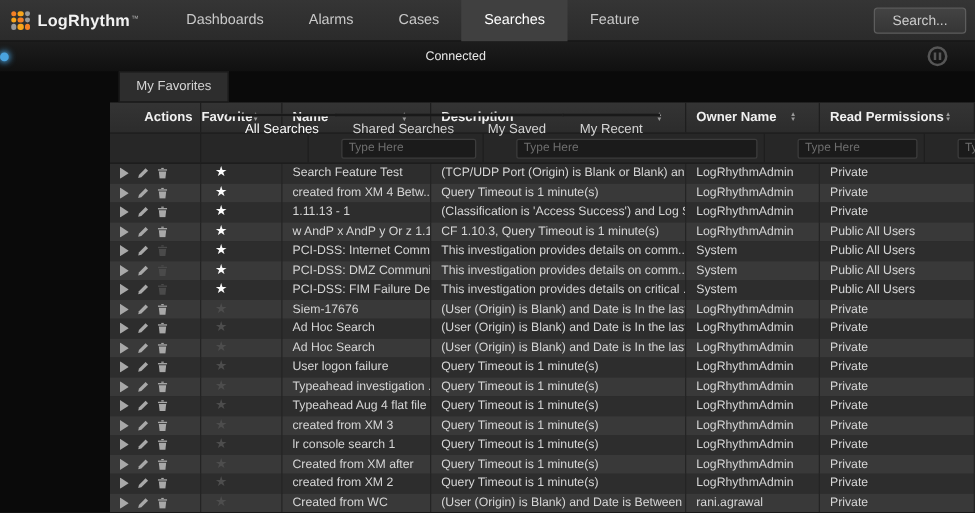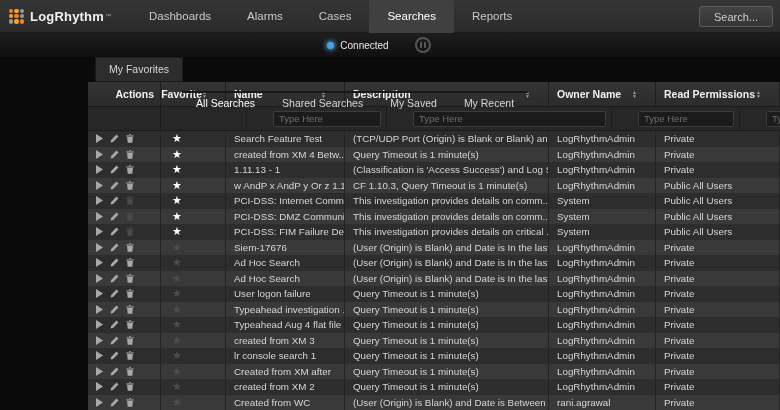--- a/index.html
+++ b/index.html
@@ -21,21 +21,21 @@
   .nav-items { display:flex; margin-left:12px; }
   .nav-item { color:#c9c9c9; font-size:11.5px; line-height:33px; padding:0 18px; cursor:pointer; }
   .nav-item.active { background:#404040; color:#ffffff; }
   .search-btn { position:absolute; right:7px; top:6px; height:21px; padding:0 14px;
                 background:linear-gradient(#434343,#353535); border:1px solid #5d5d5d; border-radius:3px;
                 color:#cccccc; font-size:11px; cursor:pointer; font-family:inherit; }
 
   
   .statusbar { position:absolute; top:33px; left:0; width:780px; height:24px;
                background:linear-gradient(#1d1d1d,#101010);
-               display:flex; align-items:center; justify-content:center; padding-right:22px; }
+               display:flex; align-items:center; justify-content:space-between; padding-right:22px; }
   .conn-dot { width:7px; height:7px; border-radius:50%; background:var(--accent_blue,#4aa3df);
               box-shadow:0 0 5px 1px var(--accent_blue,#4aa3df); margin-right:6px; }
   .conn-label { color:#e8e8e8; font-size:10px; }
   .circle-btn { width:16px; height:16px; border:2px solid #565656; border-radius:50%;
                 margin-left:26px; display:flex; align-items:center; justify-content:center; gap:2px; cursor:pointer; }
   .circle-btn i { width:2px; height:6px; background:#565656; display:block; }
 
   
   .tabs { position:absolute; left:95px; top:57px; height:25px; display:flex; z-index:4; }
   .tab { line-height:23px; padding:0 13px; font-size:10.5px; color:#d5d5d5; background:#2d2d2d;
@@ -88,21 +88,21 @@
         <i class="o"></i>
     </span>
     <span class="logo-text">LogRhythm</span>
     <span class="tm">™</span>
   </div>
   <div class="nav-items">
     <div class="nav-item">Dashboards</div>
     <div class="nav-item">Alarms</div>
     <div class="nav-item">Cases</div>
     <div class="nav-item active">Searches</div>
-    <div class="nav-item">Reports</div>
+    <div class="nav-item">Feature</div>
   </div>
   <button class="search-btn">Search...</button>
 </div>
 
 <div class="statusbar">
   <span class="conn-dot"></span>
   <span class="conn-label">Connected</span>
   <span class="circle-btn">
     <i></i>
       <i></i>

